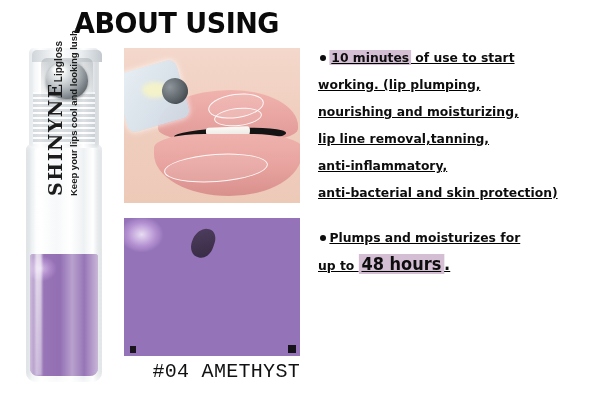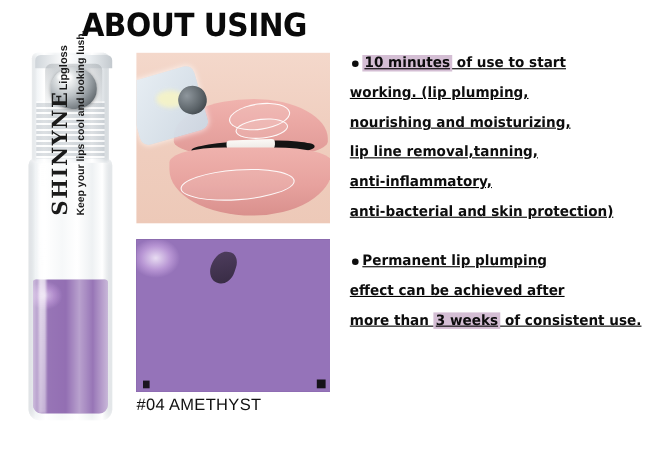--- a/index.html
+++ b/index.html
@@ -345,23 +345,23 @@
     bottom: 3px;
     width: 6px;
     height: 7px;
     background: #1b1520;
   }
   .caption {
     position: absolute;
     left: 124px;
     top: 360px;
     width: 176px;
-    text-align: left;
-    font-family: Liberation Sans, sans-serif;
-    font-size: 15px;
+    text-align: right;
+    font-family: Liberation Mono, monospace;
+    font-size: 20px;
     color: #111111;
     letter-spacing: 0.3px;
   }
 
   
   .copy {
     position: absolute;
     left: 318px;
     top: 44px;
     width: 278px;
@@ -451,21 +451,20 @@
   <div class="bullet-block">
     <span class="dot"></span>
     <div class="line first"><span class="hl">10 minutes</span><span> of use to start</span></div>
     <div class="line">working. (lip plumping,</div>
     <div class="line">nourishing and moisturizing,</div>
     <div class="line">lip line removal,tanning,</div>
     <div class="line">anti-inflammatory,</div>
     <div class="line">anti-bacterial and skin protection)</div>
   </div>
 
-
   <div class="bullet-block">
     <span class="dot"></span>
-    <div class="line first">Permanent lip plumping</div>
-    <div class="line">effect can be achieved after</div>
-    <div class="line"><span>more than </span><span class="hl">3 weeks</span><span> of consistent use.</span></div>
+    <div class="line first">Plumps and moisturizes for</div>
+    <div class="line"><span>up to </span><span class="hl-big">48 hours</span><span class="big-word">.</span></div>
   </div>
 
+
 </div>
 
 </body></html>

